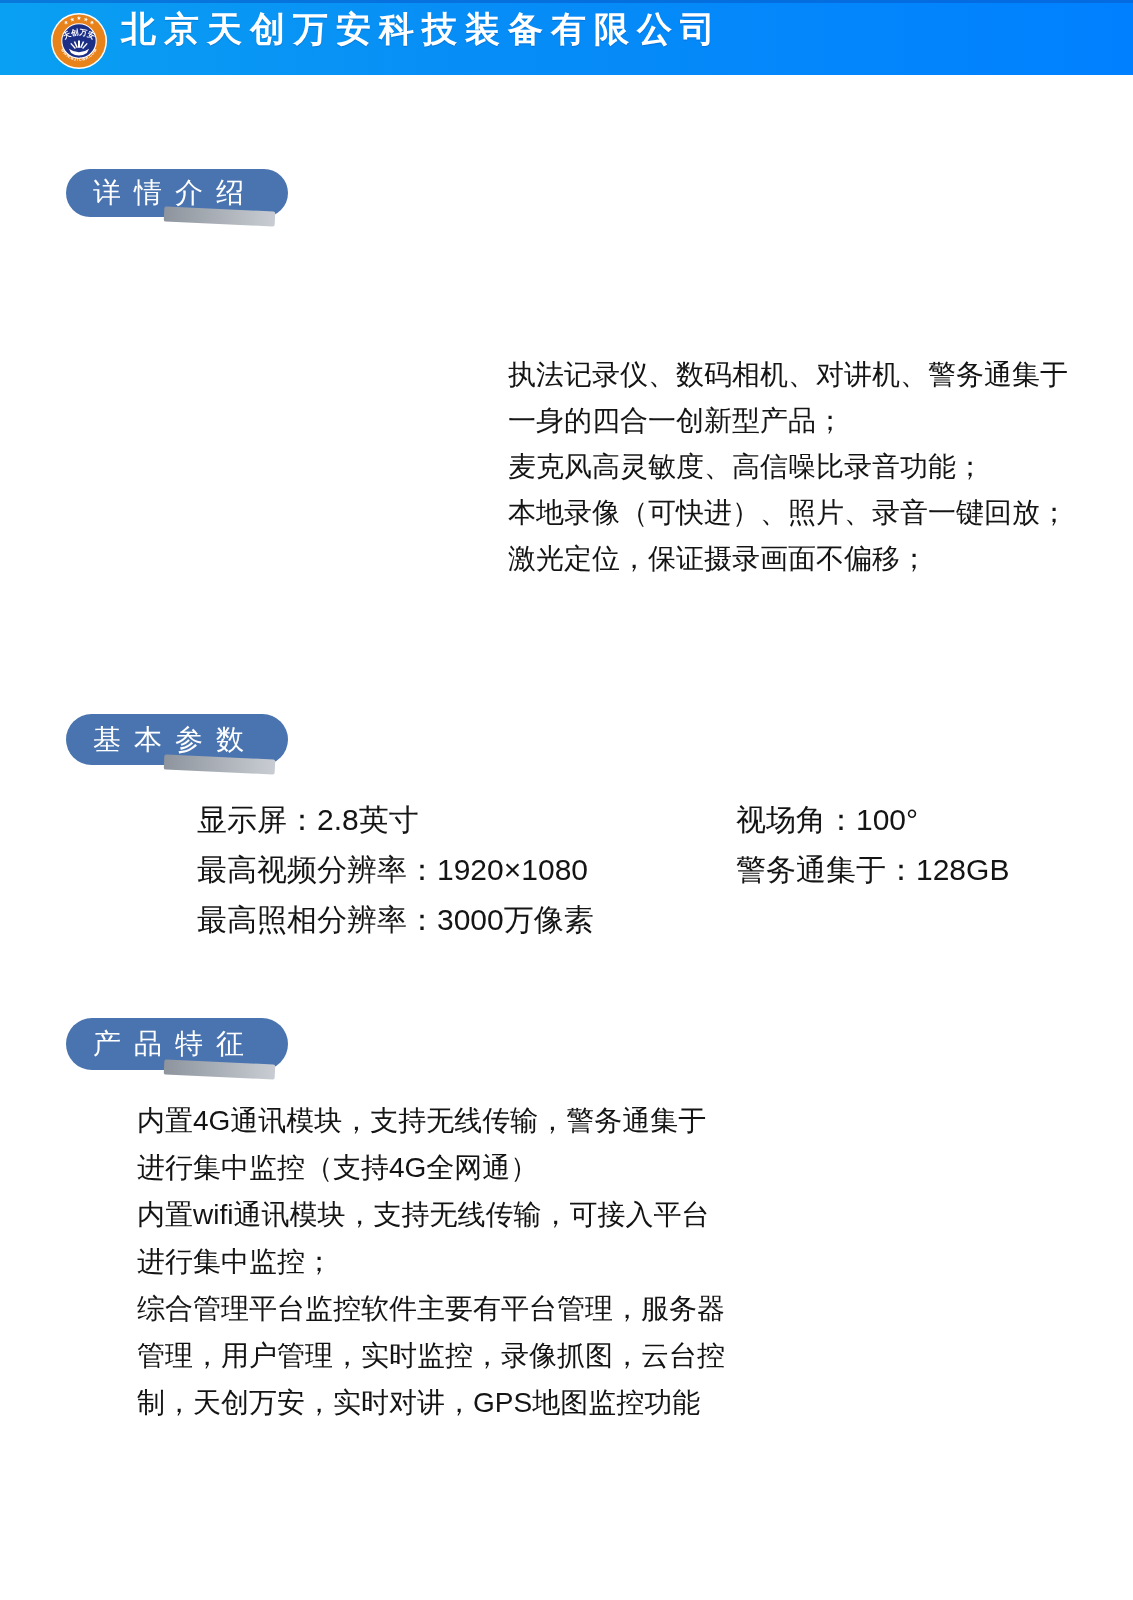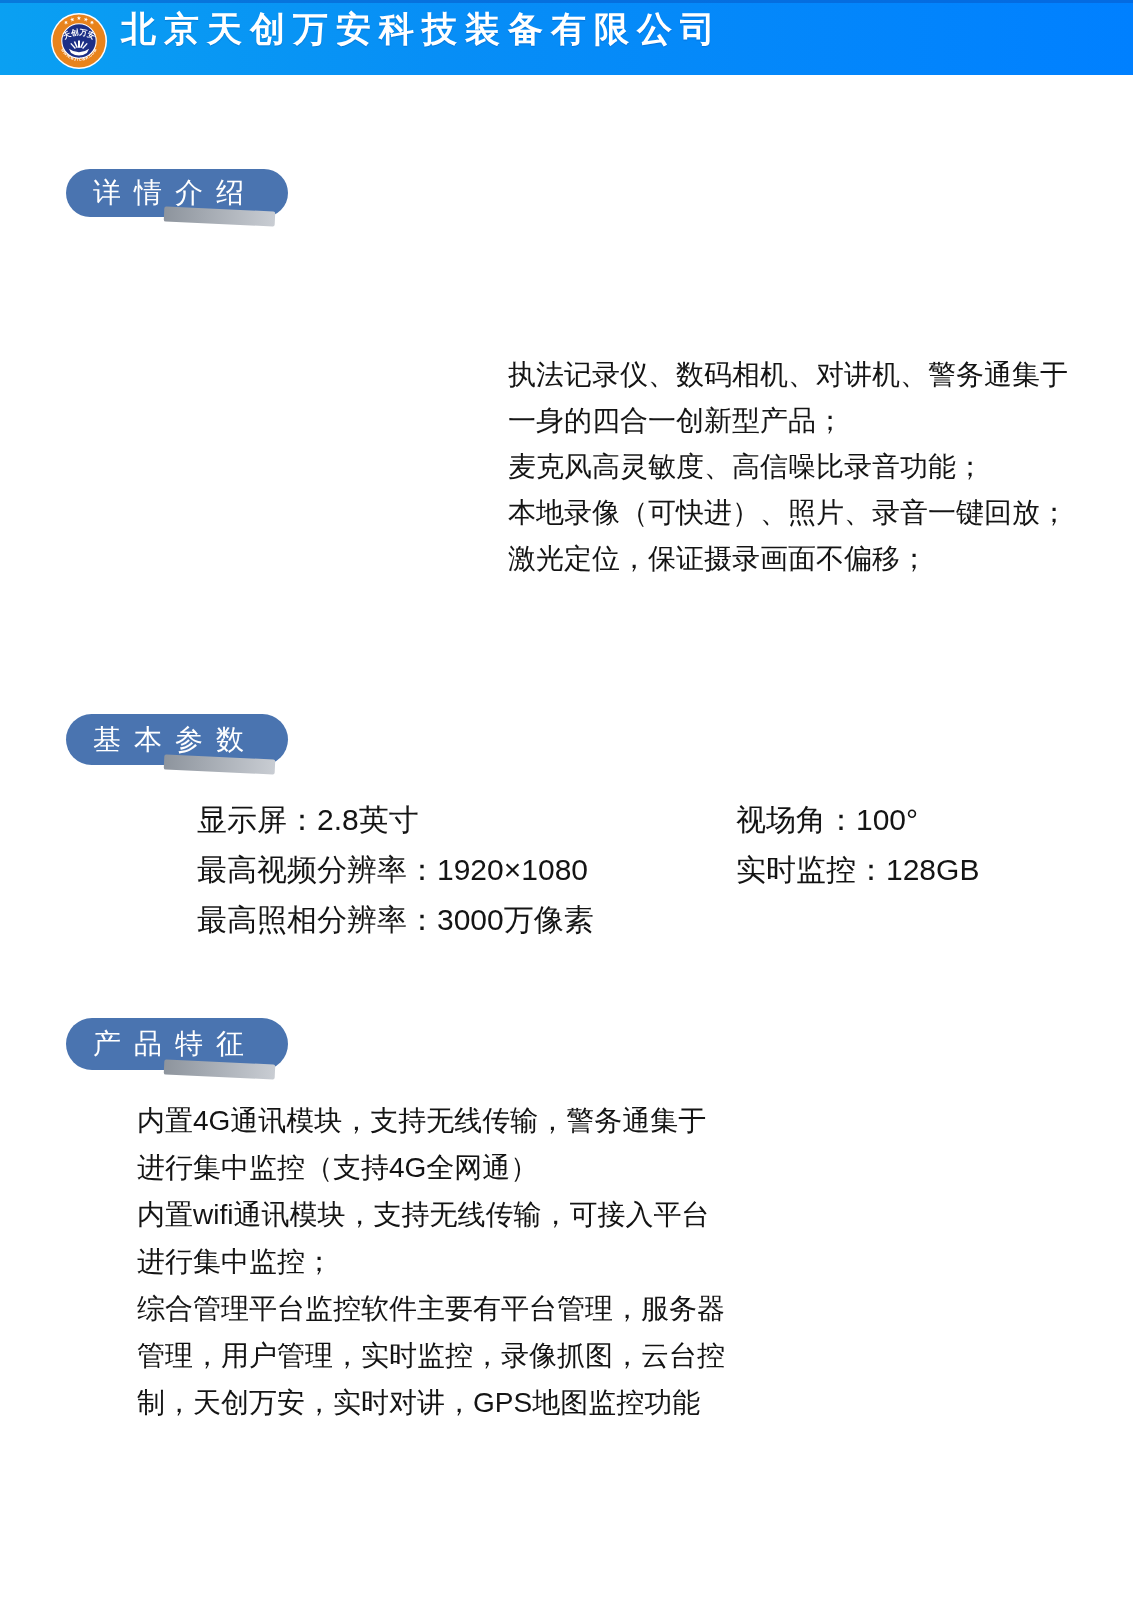--- a/index.html
+++ b/index.html
@@ -160,21 +160,21 @@
   <div class="section-pill pill-specs">
     <span>基本参数</span>
   </div>
   <div class="specs-col specs-left">
     <div class="text-line">显示屏：2.8英寸</div>
     <div class="text-line">最高视频分辨率：1920×1080</div>
     <div class="text-line">最高照相分辨率：3000万像素</div>
   </div>
   <div class="specs-col specs-right">
     <div class="text-line">视场角：100°</div>
-    <div class="text-line">实时监控：128GB</div>
+    <div class="text-line">警务通集于：128GB</div>
   </div>
 
   <div class="section-pill pill-features">
     <span>产品特征</span>
   </div>
   <div class="features-block">
     <div class="text-line">内置4G通讯模块，支持无线传输，警务通集于</div>
     <div class="text-line">进行集中监控（支持4G全网通）</div>
     <div class="text-line">内置wifi通讯模块，支持无线传输，可接入平台</div>
     <div class="text-line">进行集中监控；</div>

